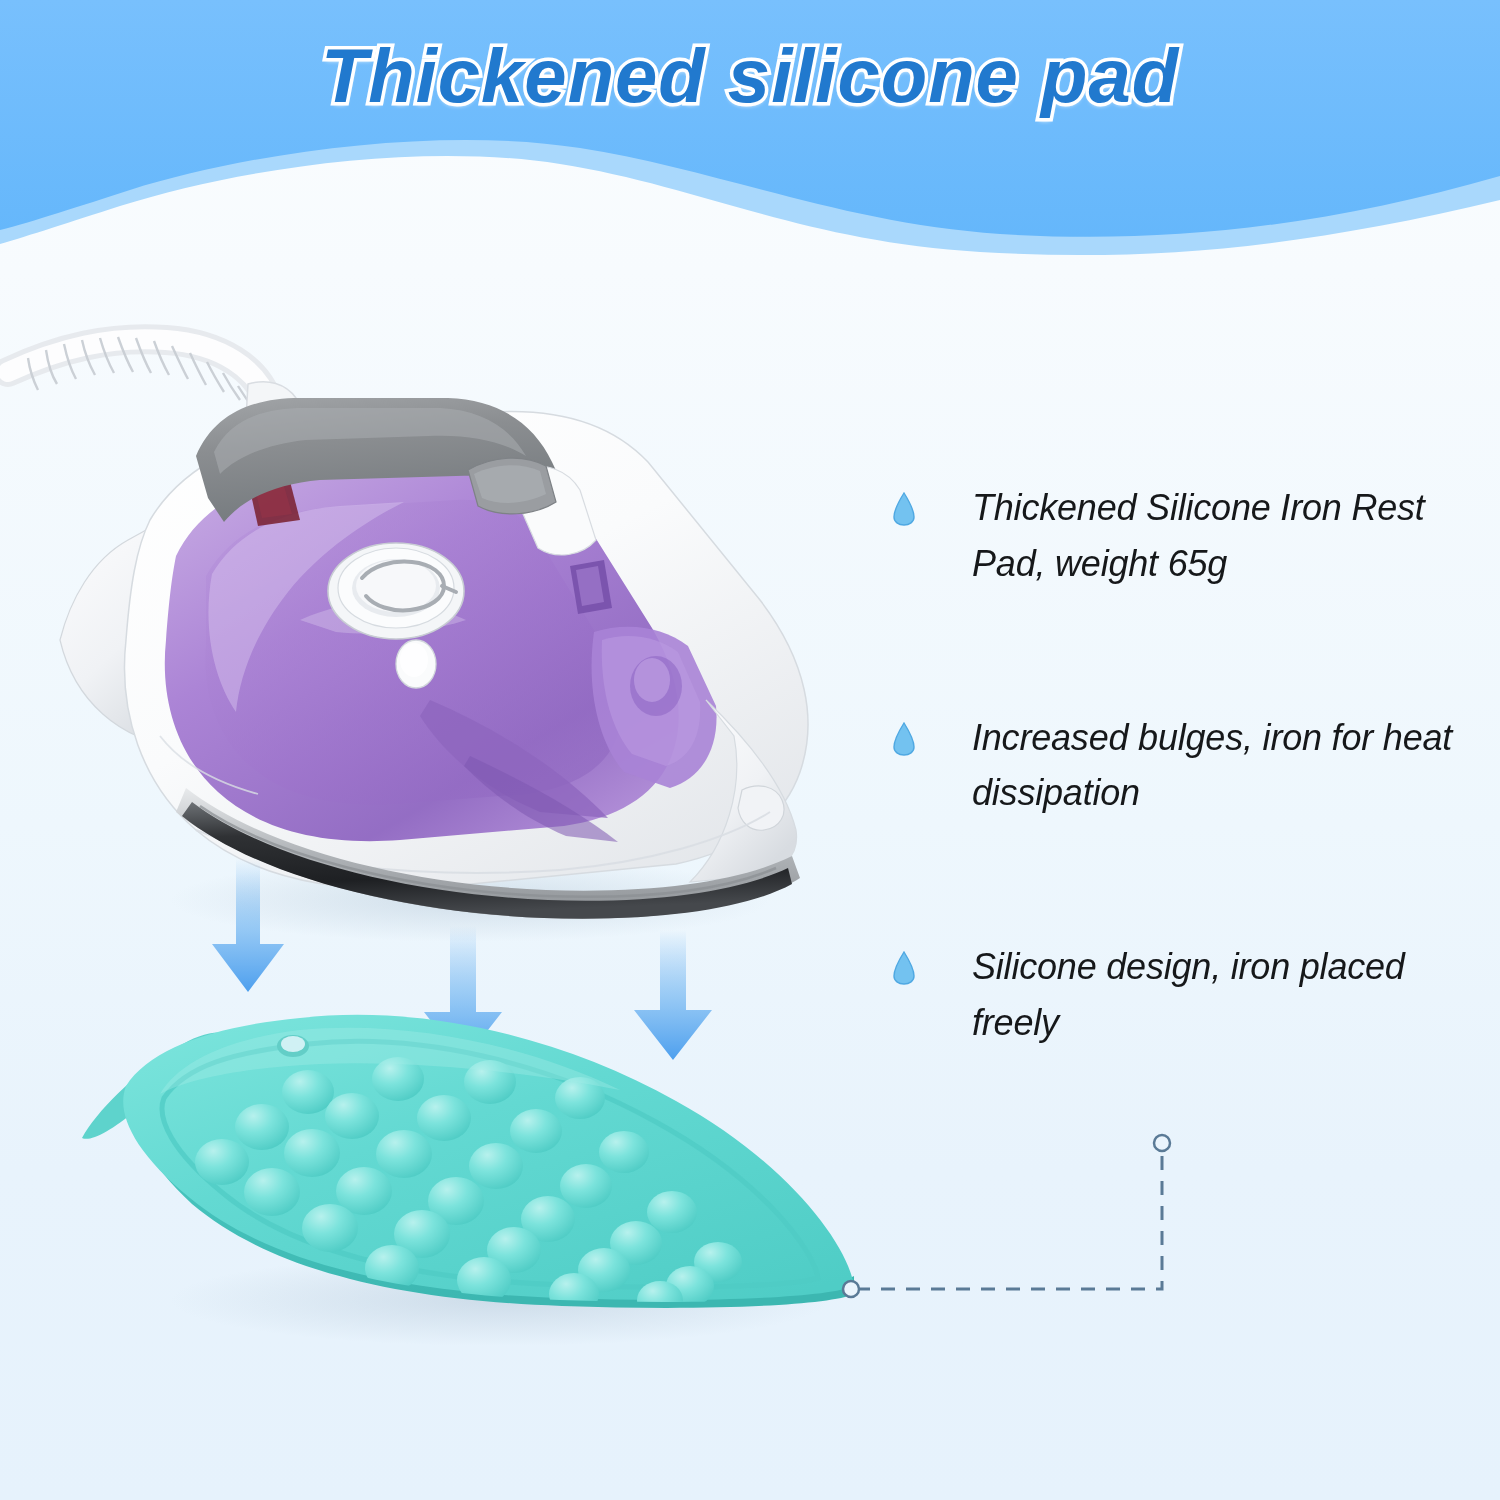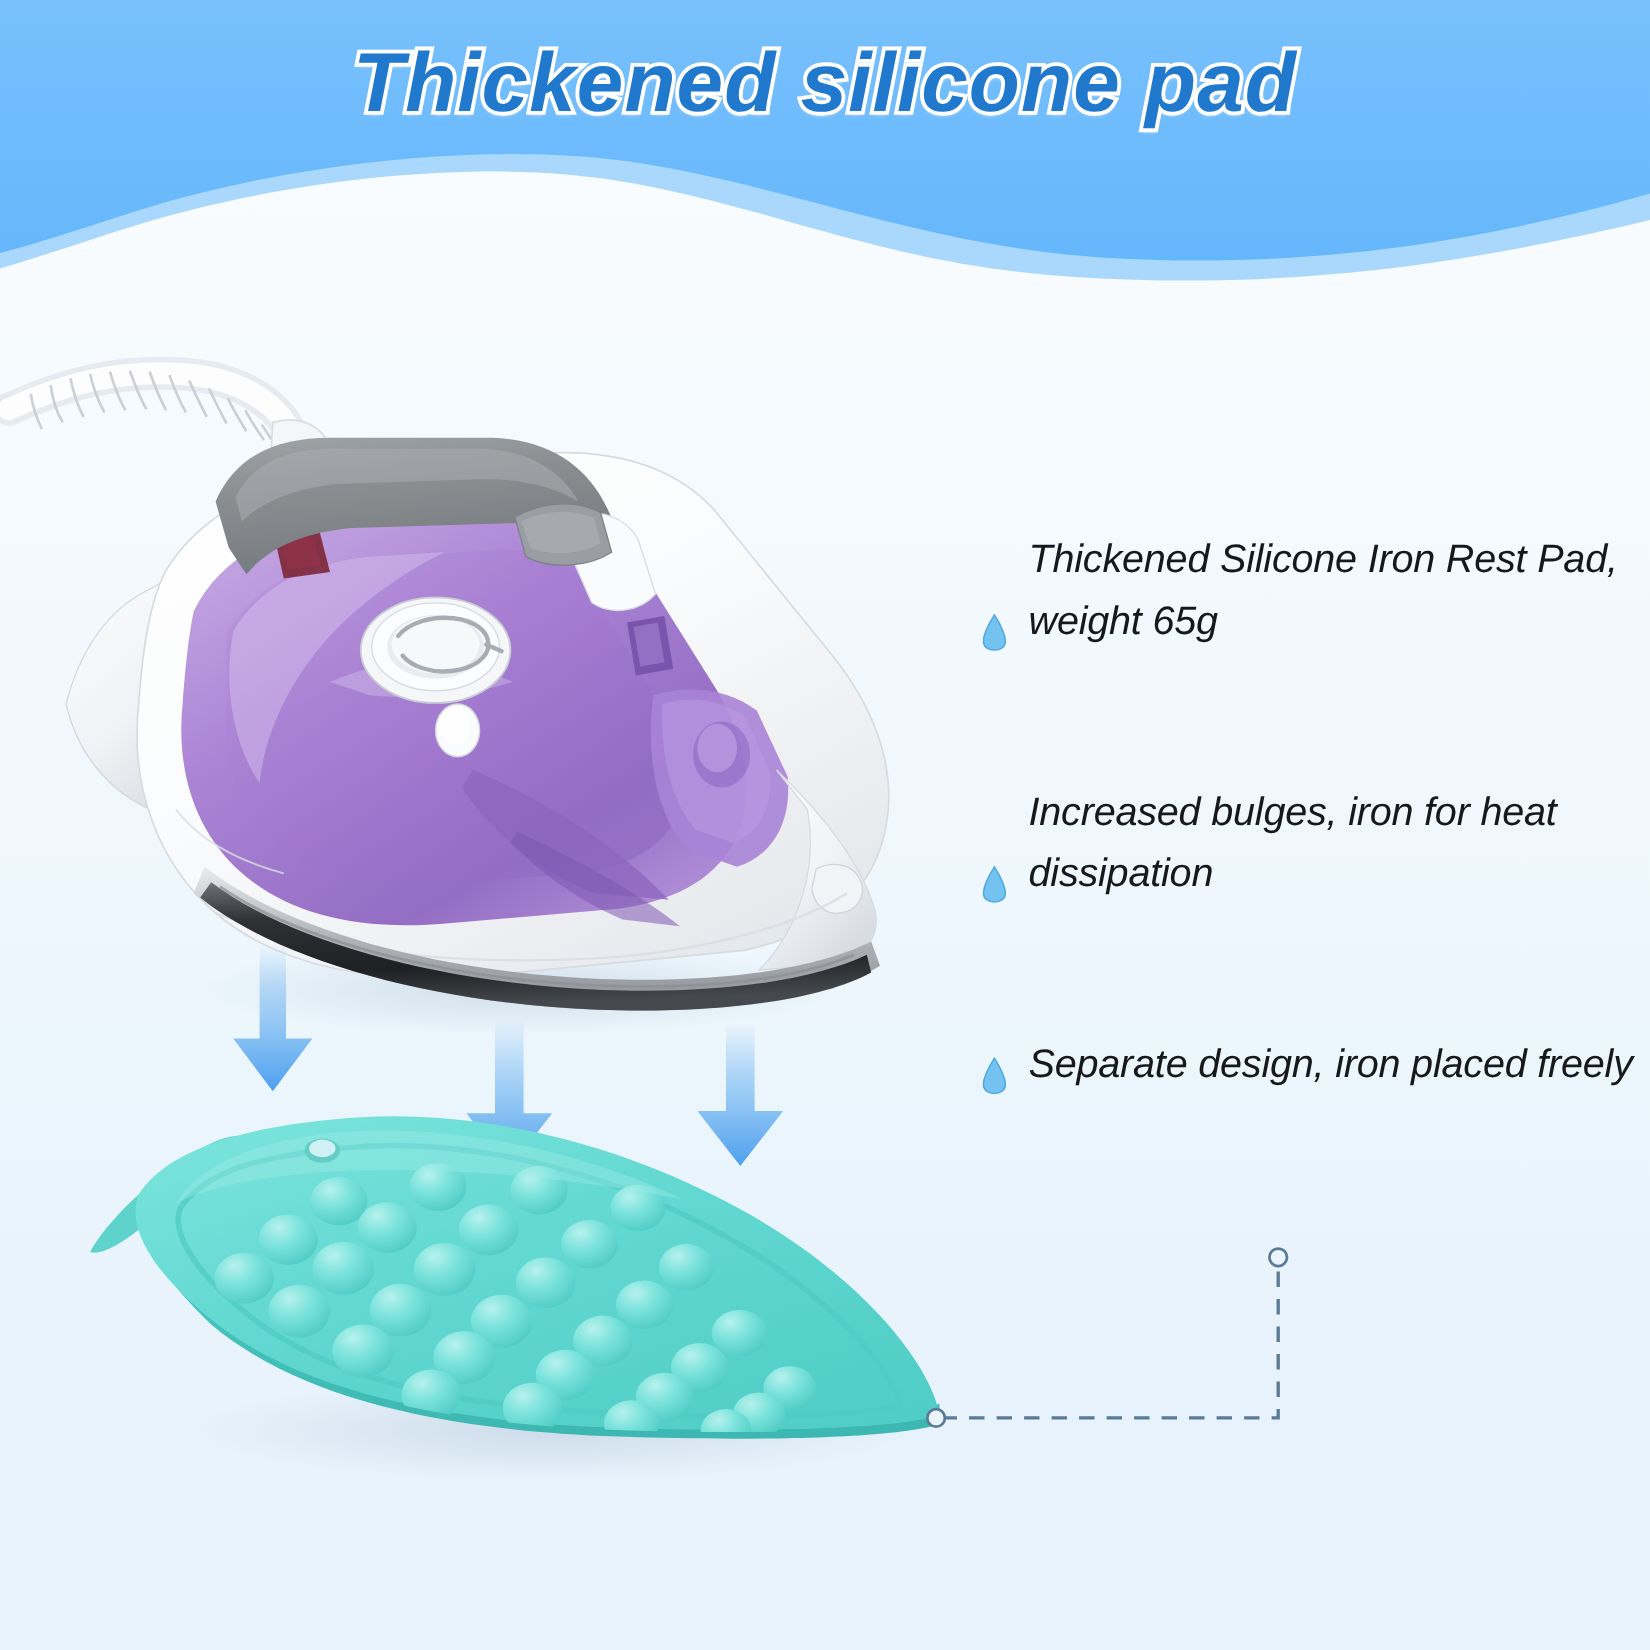--- a/index.html
+++ b/index.html
@@ -63,22 +63,23 @@
 
   
   #bullet-list {
     position: absolute;
     left: 893px;
     top: 480px;
     width: 600px;
   }
   .bullet-row {
     display: flex;
-    align-items: flex-end;
+    align-items: flex-start;
     margin-bottom: 118px;
+    gap: 37px;
   }
   .bullet-icon {
     flex: 0 0 auto;
     width: 22px;
     height: 34px;
     margin-top: 12px;
     margin-right: 20px;
   }
   .bullet-text {
     font-size: 36px;
@@ -446,18 +447,18 @@
       <svg class="bullet-icon" viewBox="0 0 22 34">
         <path d="M11,1 C16,9 21,19 21,25 C21,30 16.5,33 11,33 C5.5,33 1,30 1,25 C1,19 6,9 11,1 Z" fill="#73C2F0" stroke="#4FA8E2" stroke-width="1.4"></path>
       </svg>
       <div class="bullet-text">Increased bulges, iron for heat dissipation</div>
     </div>
 
     <div class="bullet-row">
       <svg class="bullet-icon" viewBox="0 0 22 34">
         <path d="M11,1 C16,9 21,19 21,25 C21,30 16.5,33 11,33 C5.5,33 1,30 1,25 C1,19 6,9 11,1 Z" fill="#73C2F0" stroke="#4FA8E2" stroke-width="1.4"></path>
       </svg>
-      <div class="bullet-text">Separate design, iron placed freely</div>
+      <div class="bullet-text">Silicone design, iron placed freely</div>
     </div>
 
   </div>
 
 </div>
 
 </body></html>

